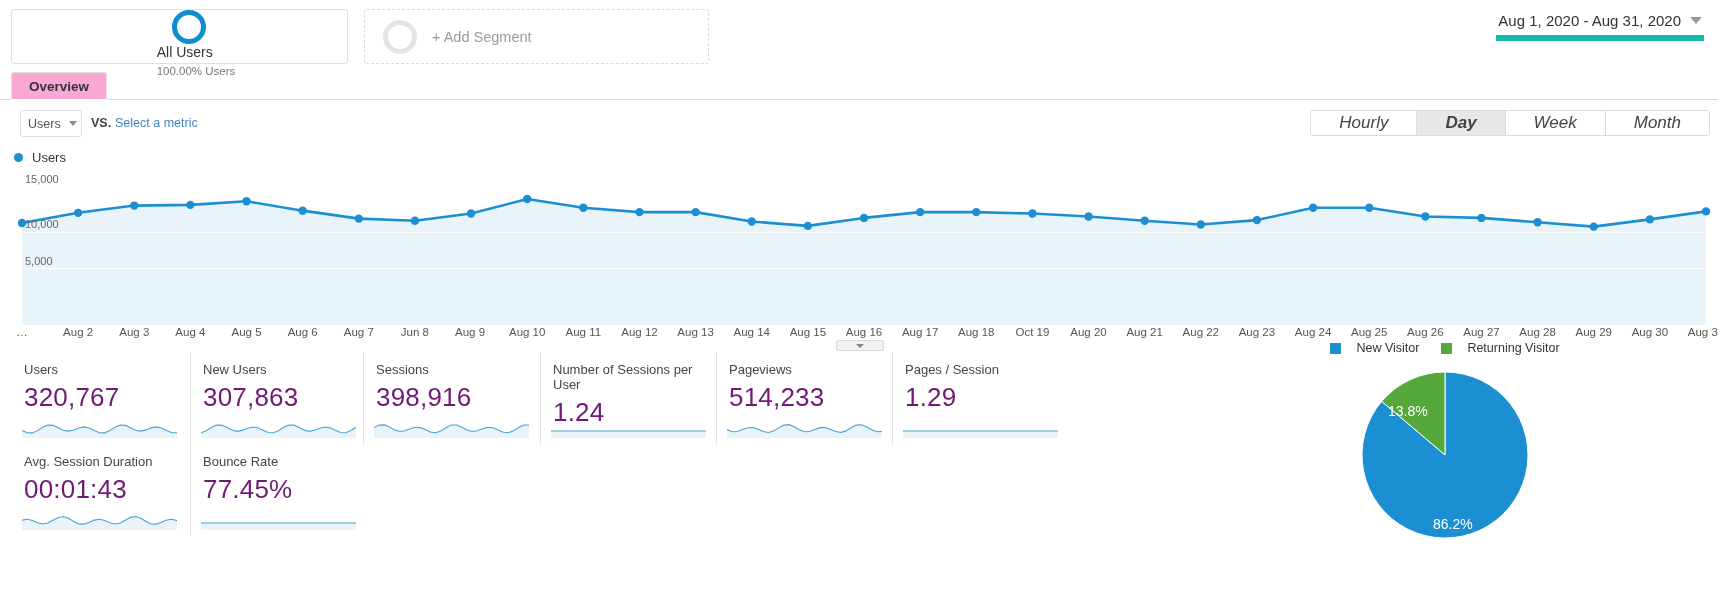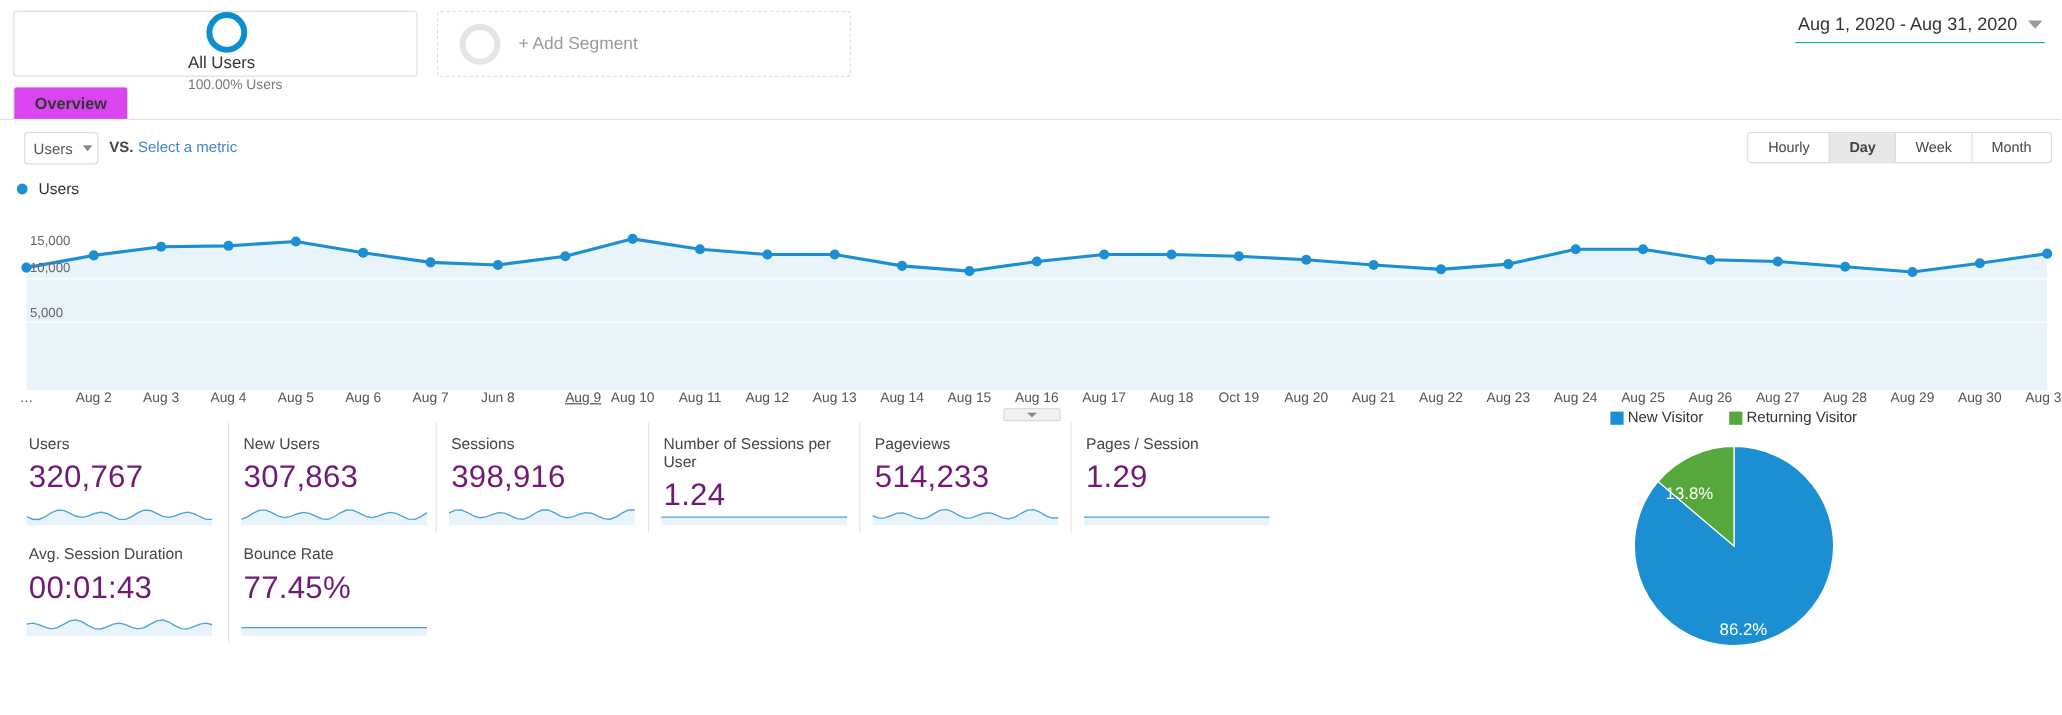--- a/index.html
+++ b/index.html
@@ -29,39 +29,39 @@
   .donut.grey { border-color: #e4e4e4; }
   .seg-text { margin-left: 15px; line-height: 1.25; }
   .seg-title { font-size: 14px; color: #333; }
   .seg-sub { font-size: 11.5px; color: #777; margin-top: 2px; }
   .add-seg-label { margin-left: 15px; font-size: 14.5px; color: #9a9a9a; }
 
   
   .date-range {
     position: absolute; right: 14px; top: 9px;
     display: flex; align-items: center; gap: 9px;
-    border-bottom: 1px solid #14b8a6; padding: 3px 2px 6px 2px;
+    border-bottom: 6px solid #14b8a6; padding: 3px 2px 6px 2px;
   }
   .date-range .txt { font-size: 15px; color: #333; }
   .caret-dn {
     width: 0; height: 0; border-left: 6px solid transparent;
     border-right: 6px solid transparent; border-top: 7px solid #9a9a9a;
   }
 
   
   .tabstrip {
     position: absolute; left: 0; top: 72px; width: 1718px; height: 28px;
     border-bottom: 1px solid #e0e0e0;
   }
   .tab {
     position: absolute; left: 11px; top: 0; height: 28px;
     padding: 0 17px; display: flex; align-items: center;
     font-size: 13.5px; font-weight: bold; color: #333;
     border: 1px solid #e0e0e0; border-bottom: 1px solid #fff;
-    background: #d946ef; border-radius: 3px 3px 0 0;
+    background: #f9a8d4; border-radius: 3px 3px 0 0;
   }
 
   
   .metric-row { position: absolute; left: 0; top: 100px; width: 1718px; height: 48px; }
   .metric-select {
     position: absolute; left: 20px; top: 10px; width: 62px; height: 27px;
     border: 1px solid #dedede; border-radius: 3px; background: #fff;
     display: flex; align-items: center; padding: 0 7px; gap: 8px;
   }
   .metric-select .lbl { font-size: 12.5px; color: #555; }
@@ -70,22 +70,22 @@
     border-right: 4.5px solid transparent; border-top: 5.5px solid #8a8a8a;
   }
   .vs-label { position: absolute; left: 91px; top: 16px; font-size: 12.5px; font-weight: bold; color: #444; }
   .select-metric-link { position: absolute; left: 115px; top: 16px; font-size: 12.5px; color: #4285c5; }
 
   .granularity {
     position: absolute; right: 8px; top: 10px; height: 26px;
     display: flex; border: 1px solid #dcdcdc; border-radius: 3px; overflow: hidden; background: #fff;
   }
   .gbtn {
-    padding: 0 16px; display: flex; align-items: center; justify-content: center;
-    font-size: 12px; color: #444; border-right: 1px solid #dcdcdc; background: #fff;
+    padding: 0 28px; display: flex; align-items: center; justify-content: center;
+    font-size: 17px; color: #444; border-right: 1px solid #dcdcdc; background: #fff; font-style: italic;
   }
   .gbtn:last-child { border-right: none; }
   .gbtn.active { background: #e8e8e8; font-weight: bold; }
 
   
   .chart-legend {
     position: absolute; left: 14px; top: 150px;
     display: flex; align-items: center; gap: 9px;
   }
   .legend-dot { width: 9px; height: 9px; border-radius: 50%; background: #1b8fd1; }
@@ -118,21 +118,21 @@
     position: relative; padding: 10px 0 0 12px; height: 92px;
   }
   .card + .card { border-left: 1px solid #e4e4e4; }
   .card-label { font-size: 13px; color: #444; }
   .card-value { font-size: 26px; color: #701a75; font-weight: normal; margin-top: 5px; letter-spacing: .2px; }
   .spark { position: absolute; left: 10px; bottom: 6px; }
 
   
   .pie-block { position: absolute; left: 1180px; top: 336px; width: 530px; height: 250px; }
   .pie-legend { display: flex; justify-content: center; align-items: center; gap: 22px; margin-top: 5px; }
-  .pl-item { display: flex; align-items: center; gap: 3px; }
+  .pl-item { display: flex; align-items: center; gap: 15px; }
   .pl-swatch { width: 11px; height: 11px; }
   .pl-txt { font-size: 12.5px; color: #333; }
   .pie-wrap { position: relative; margin-top: 11px; display: flex; justify-content: center; }
   .slice-label { position: absolute; font-size: 14px; color: #fff; }
 </style>
 </head>
 <body>
 
 <div class="page">
 
@@ -218,33 +218,33 @@
         <circle cx="1425.3333333333335" cy="46.46285714285713" r="4.2" fill="#1b8fd1"></circle>
         <circle cx="1481.4666666666667" cy="47.91428571428571" r="4.2" fill="#1b8fd1"></circle>
         <circle cx="1537.6000000000001" cy="52.26857142857142" r="4.2" fill="#1b8fd1"></circle>
         <circle cx="1593.7333333333333" cy="56.62285714285714" r="4.2" fill="#1b8fd1"></circle>
         <circle cx="1649.8666666666668" cy="49.36571428571429" r="4.2" fill="#1b8fd1"></circle>
         <circle cx="1706" cy="41.38285714285715" r="4.2" fill="#1b8fd1"></circle>
       </svg>
     <div id="yticks">
         <div class="ytick" style="top: 84.7143px;">5,000</div>
         <div class="ytick" style="top: 48.4286px;">10,000</div>
-        <div class="ytick" style="top: 25px;">15,000</div>
+        <div class="ytick" style="top: 3px;">15,000</div>
       </div>
   </div>
   <div class="xlabels" id="xlabels">
       <div class="xlabel" style="left: 22px;">…</div>
       <div class="xlabel" style="left: 78.1333px;">Aug 2</div>
       <div class="xlabel" style="left: 134.267px;">Aug 3</div>
       <div class="xlabel" style="left: 190.4px;">Aug 4</div>
       <div class="xlabel" style="left: 246.533px;">Aug 5</div>
       <div class="xlabel" style="left: 302.667px;">Aug 6</div>
       <div class="xlabel" style="left: 358.8px;">Aug 7</div>
       <div class="xlabel" style="left: 414.933px;">Jun 8</div>
-      <div class="xlabel" style="left: 486px; text-decoration: underline;">Aug 9</div>
+      <div class="xlabel" style="left: 470px;">Aug 9</div>
       <div class="xlabel" style="left: 527.2px;">Aug 10</div>
       <div class="xlabel" style="left: 583.333px;">Aug 11</div>
       <div class="xlabel" style="left: 639.467px;">Aug 12</div>
       <div class="xlabel" style="left: 695.6px;">Aug 13</div>
       <div class="xlabel" style="left: 751.733px;">Aug 14</div>
       <div class="xlabel" style="left: 807.867px;">Aug 15</div>
       <div class="xlabel" style="left: 864px;">Aug 16</div>
       <div class="xlabel" style="left: 920.133px;">Aug 17</div>
       <div class="xlabel" style="left: 976.267px;">Aug 18</div>
       <div class="xlabel" style="left: 1032.4px;">Oct 19</div>

